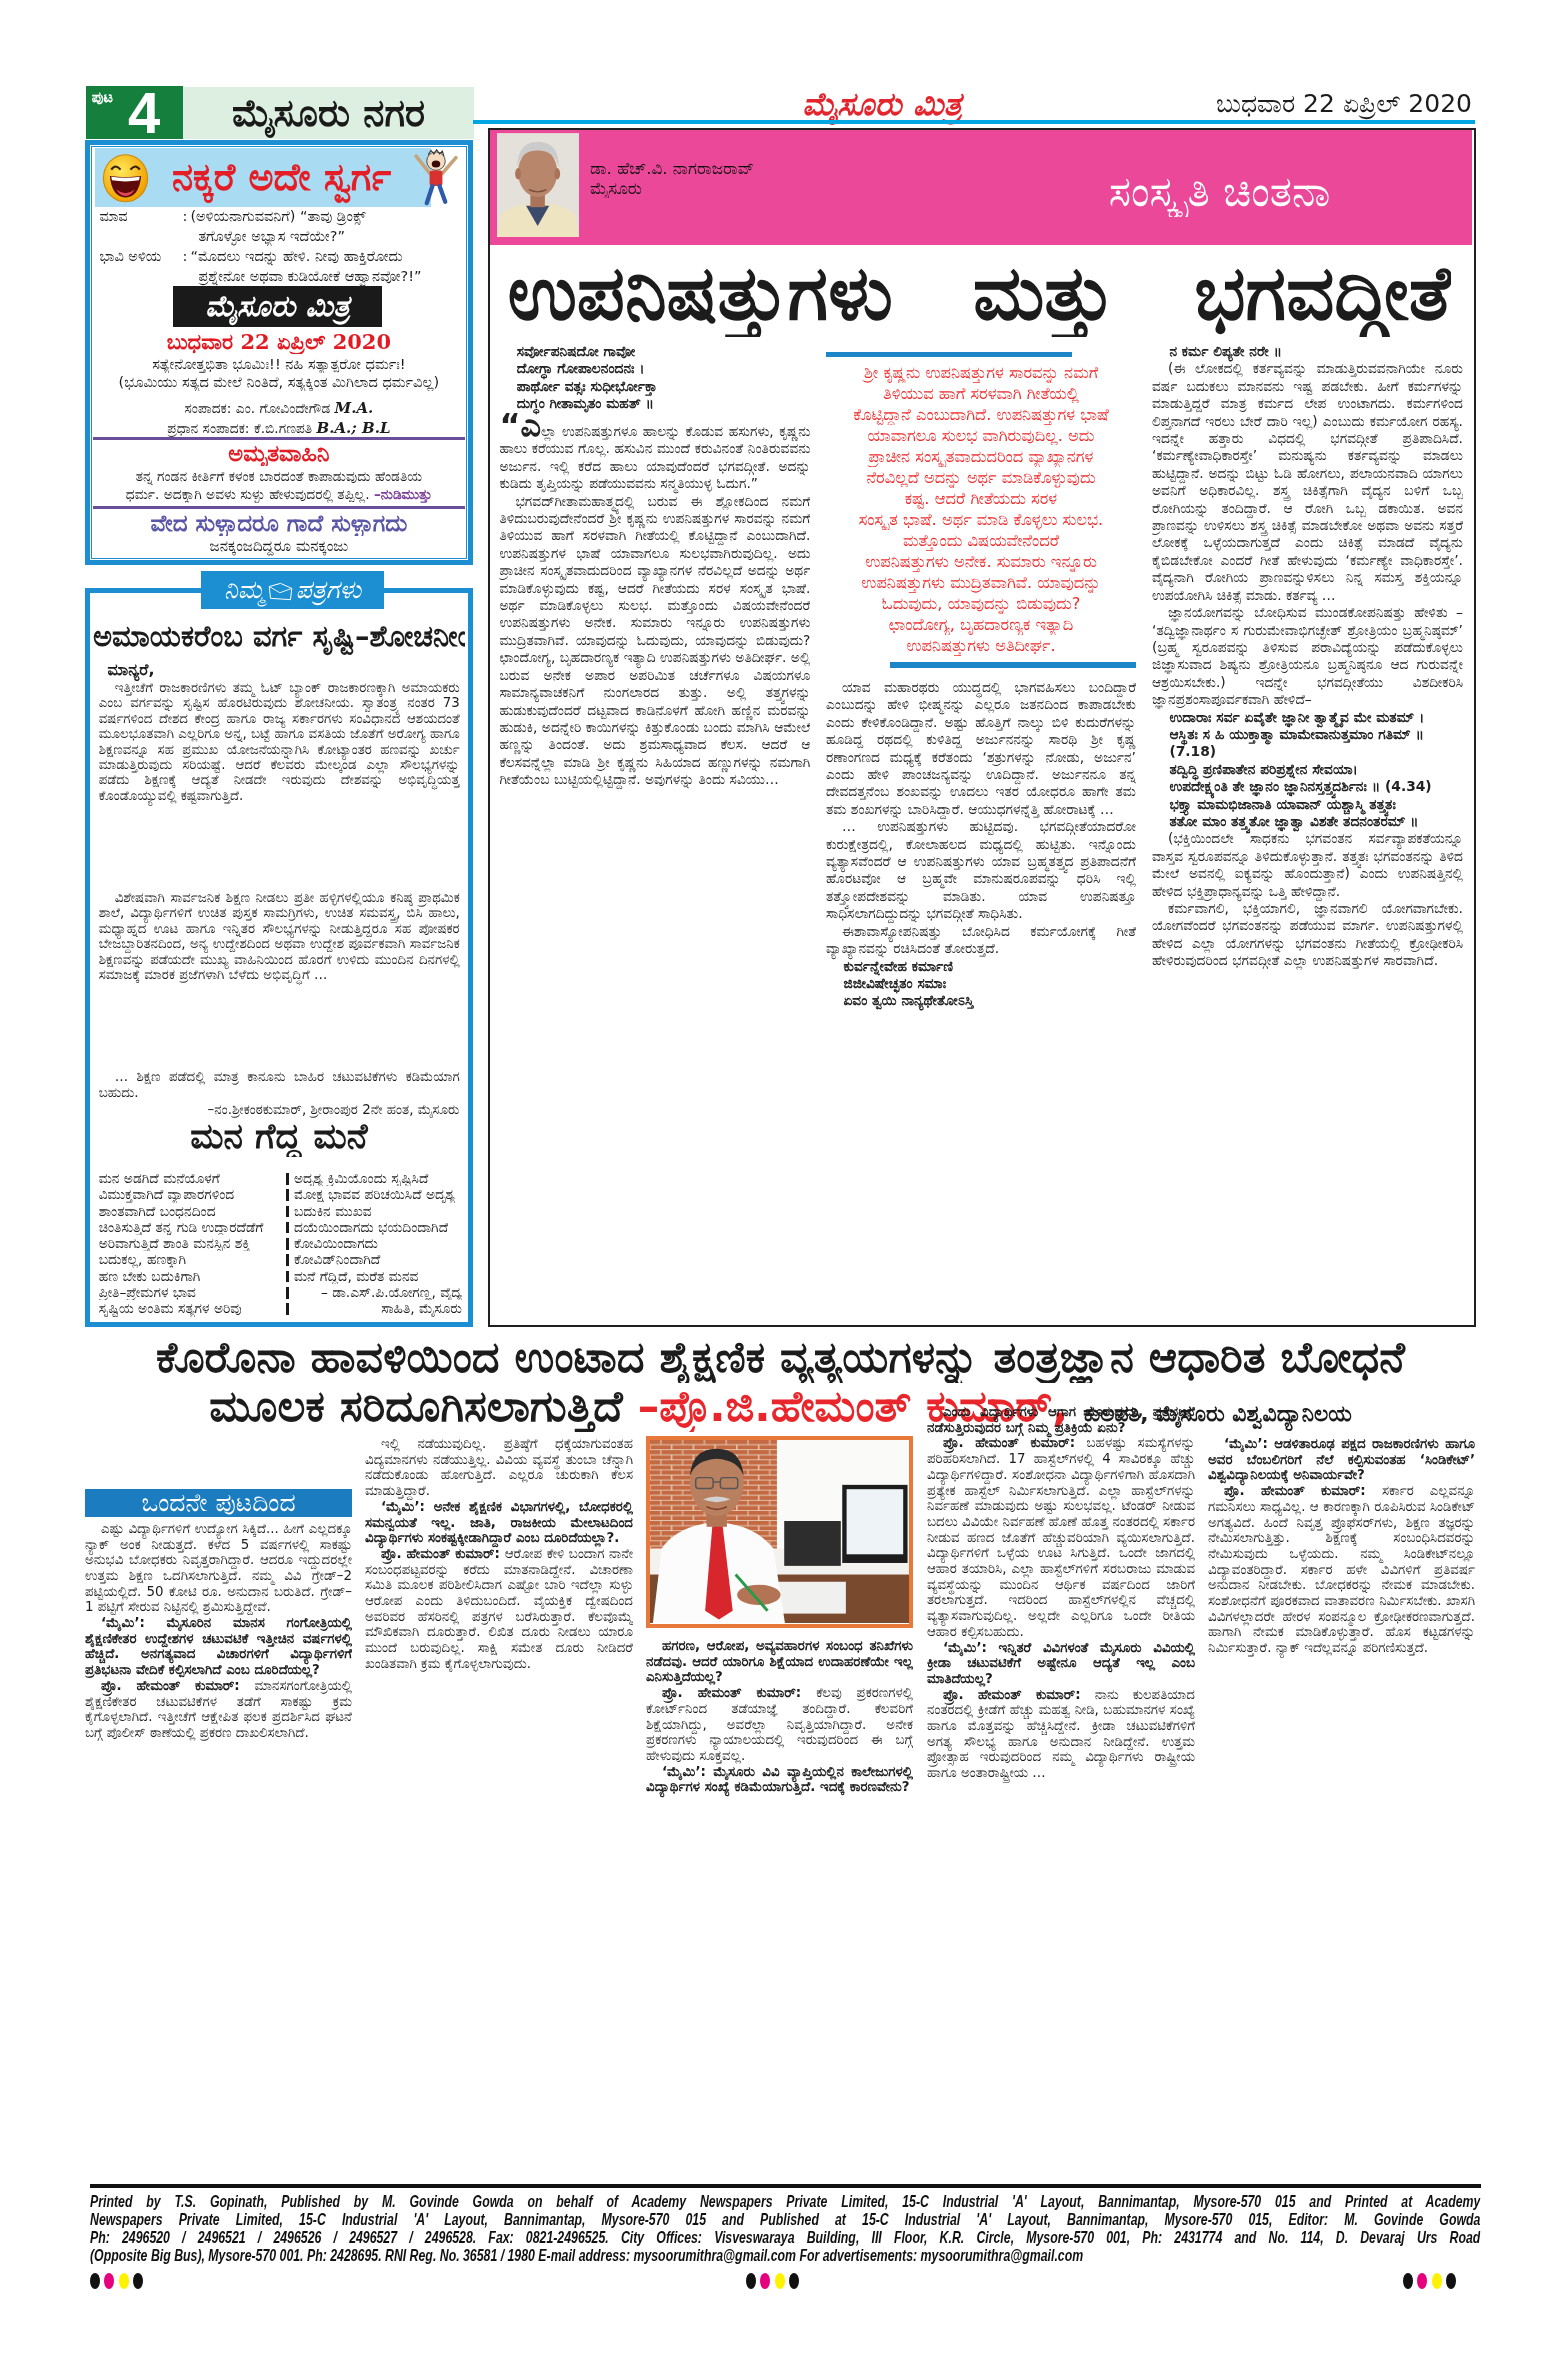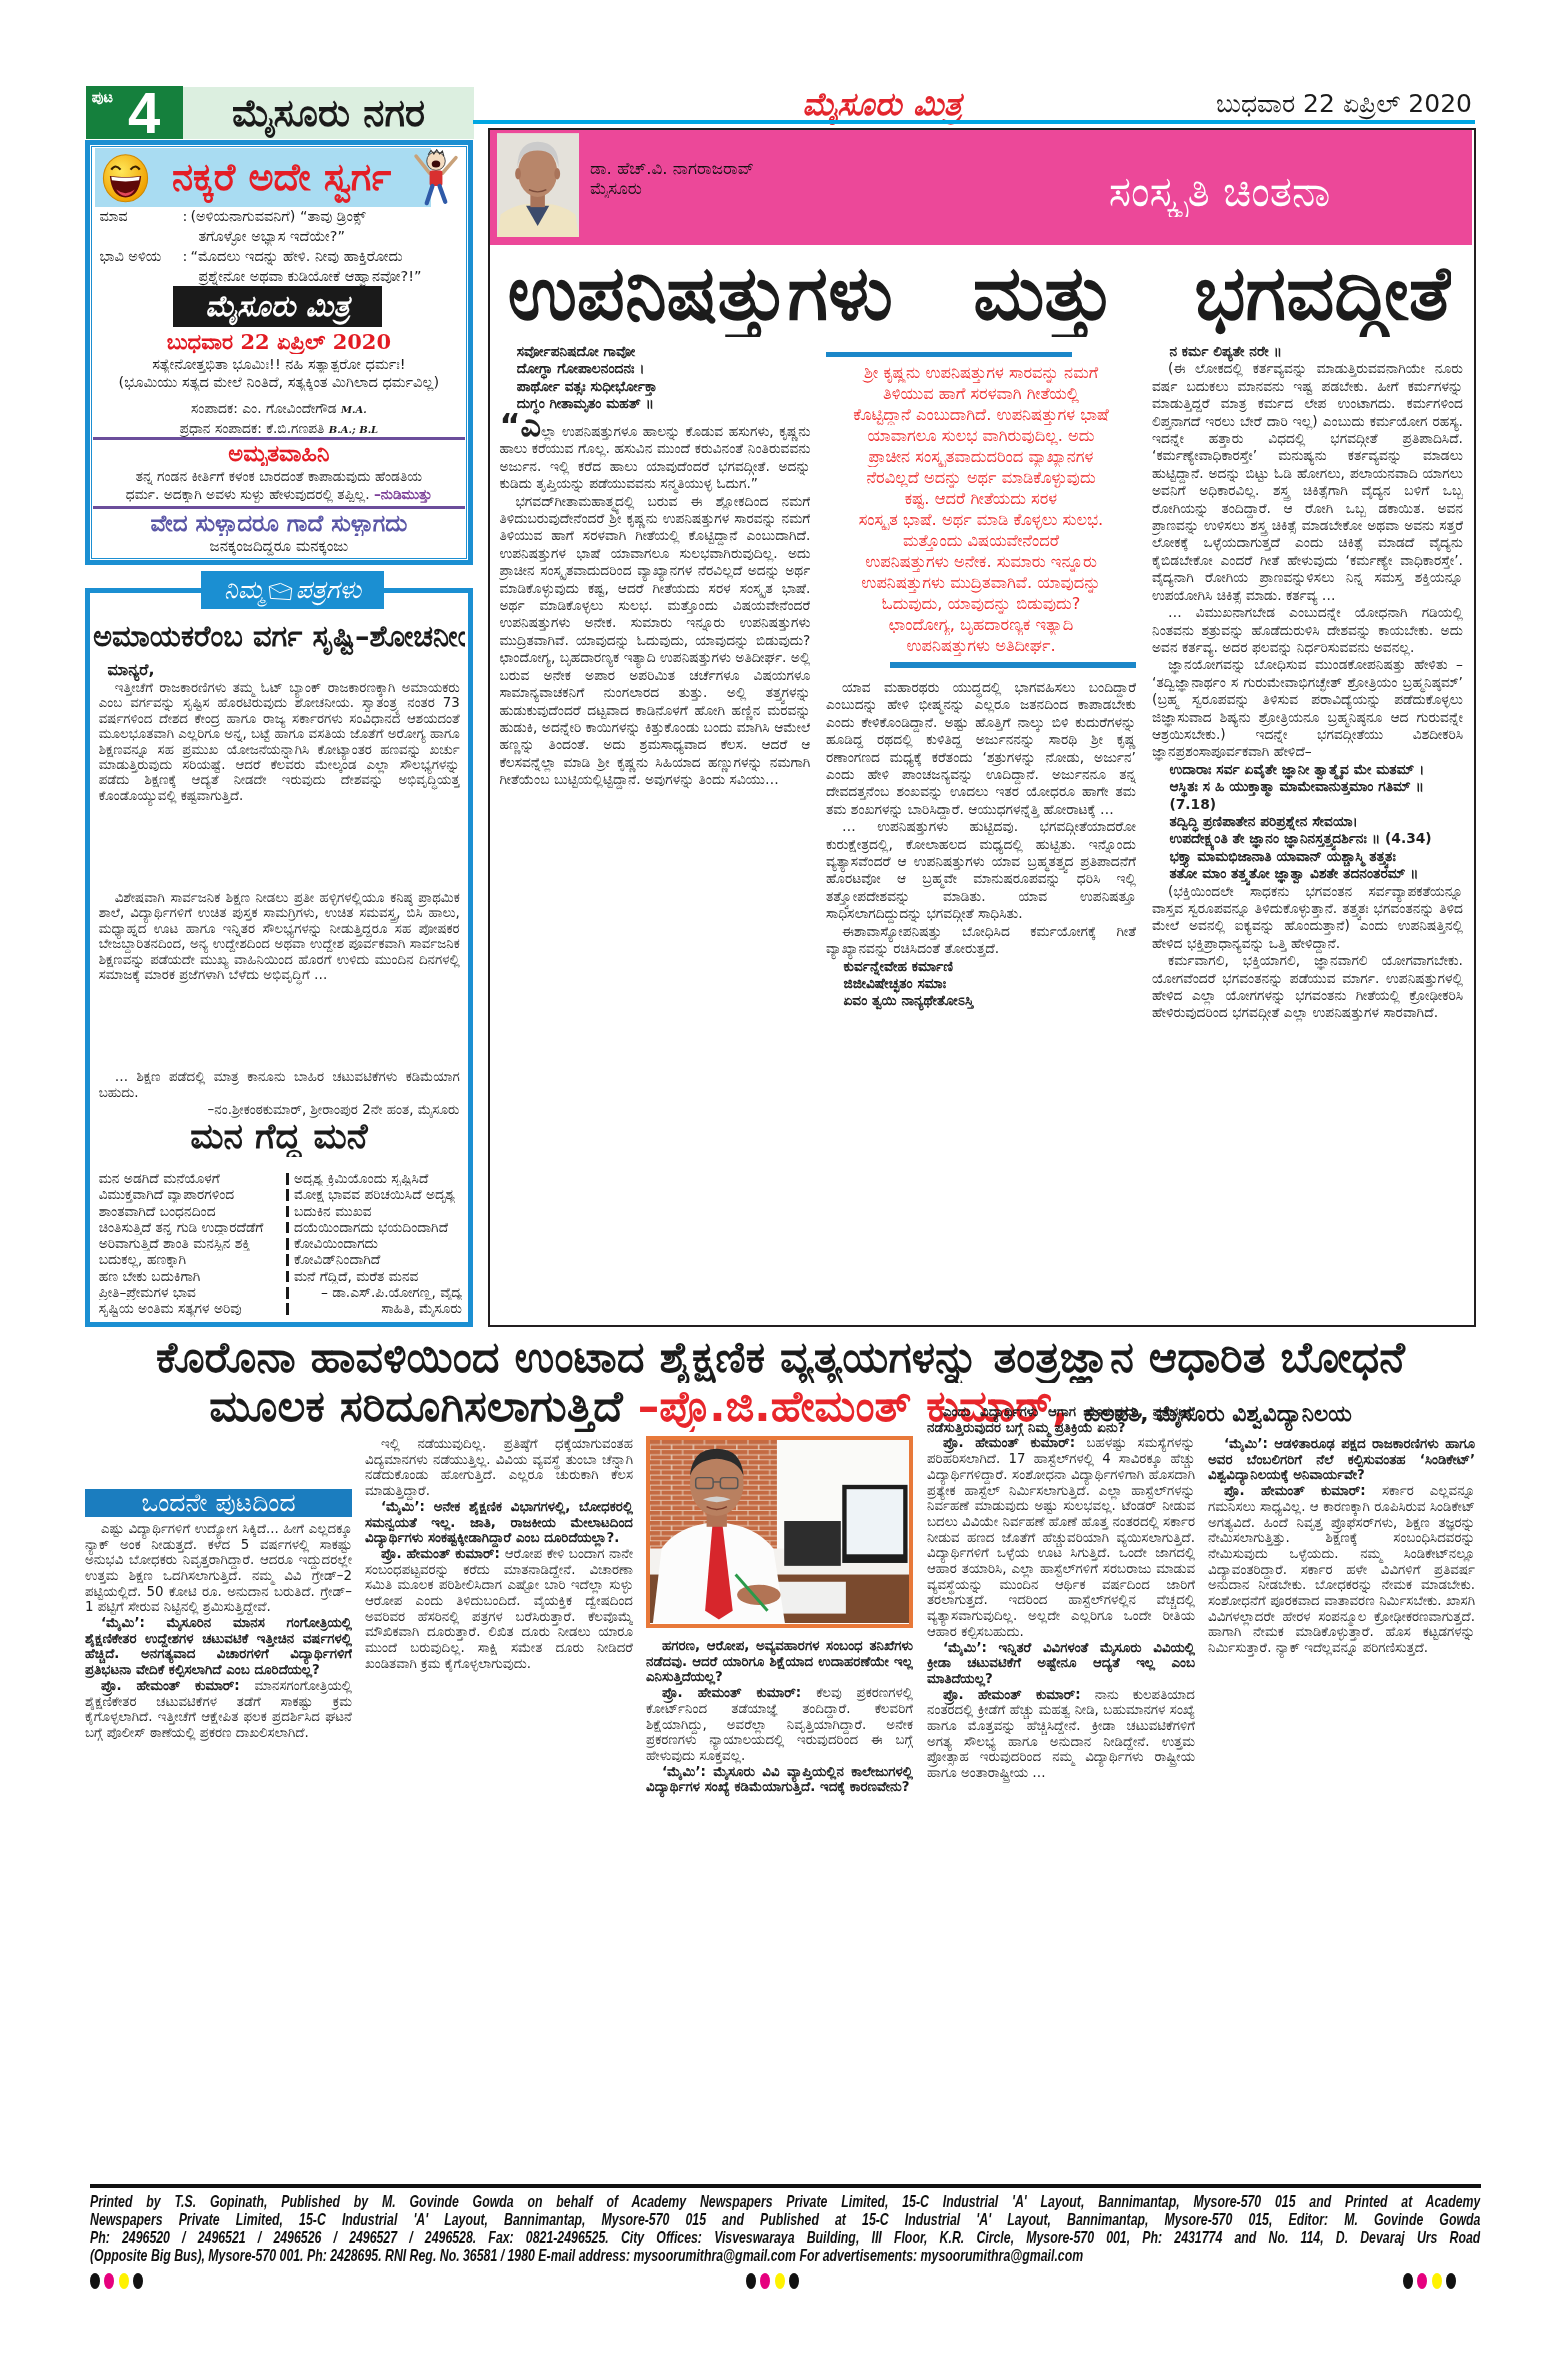--- a/index.html
+++ b/index.html
@@ -32,21 +32,21 @@
   .hb-sep{position:absolute;left:83px;top:0;width:8.7px;}
   .hb-l1{position:absolute;left:91px;top:0;width:275px;}
   .hb-l2{position:absolute;left:99px;top:19.6px;width:268px;}
   .mh-logo{position:absolute;left:83px;top:141px;width:209px;height:41px;background:#1a1a1a;color:#fff;
            font:bold italic 29px/41px "DejaVu Sans",sans-serif;text-align:center;}
   .mh-center{position:absolute;left:2.9px;width:372px;text-align:center;}
   .mh-date{top:184px;height:25px;color:#e21b23;font:bold 21px/25px "DejaVu Serif",serif;}
   .mh-motto{top:211px;font-size:14.5px;line-height:17.4px;}
   .mh-motto2{top:229px;font-size:14.5px;line-height:17.4px;}
   .mh-ed{top:255px;font-size:13.8px;line-height:17.4px;}
-  .mh-ed i{font-family:"DejaVu Serif",serif;font-weight:bold;font-size:10px;}
+  .mh-ed i{font-family:"DejaVu Serif",serif;font-weight:bold;font-size:15px;}
   .mh-rule{position:absolute;left:2.9px;width:372px;height:2.9px;background:#6b4e9b;}
   .av-title{top:296px;height:25px;color:#e41e26;font:bold 22.5px/25px "DejaVu Sans",sans-serif;}
   .av-q{font-size:13.8px;line-height:16.7px;}
   .av-src{color:#7b3f98;font-weight:bold;}
   .pv-title{top:365px;height:26px;color:#5b57a6;font:bold 23px/26px "DejaVu Sans",sans-serif;}
   .pv-sub{top:392px;font-size:15px;line-height:19px;}
 
   
   .letters-label{left:201px;top:571px;width:183px;height:38px;background:#1b8fd2;color:#fff;z-index:3;
                  font:italic 25px/38px "DejaVu Serif",serif;text-align:center;white-space:nowrap;overflow:hidden;}
@@ -299,21 +299,20 @@
           <p class="k-p">ಈಶಾವಾಸ್ಯೋಪನಿಷತ್ತು ಬೋಧಿಸಿದ ಕರ್ಮಯೋಗಕ್ಕೆ ಗೀತೆ ವ್ಯಾಖ್ಯಾನವನ್ನು ರಚಿಸಿದಂತೆ ತೋರುತ್ತದೆ.</p>
           <p class="k-verse">ಕುರ್ವನ್ನೇವೇಹ ಕರ್ಮಾಣಿ</p>
           <p class="k-verse">ಜಿಜೀವಿಷೇಚ್ಛತಂ ಸಮಾಃ</p>
           <p class="k-verse">ಏವಂ ತ್ವಯಿ ನಾನ್ಯಥೇತೋಽಸ್ತಿ</p>
         </div>
     </div>
     <div class="acol" style="left:662px;width:311px">
 
     <p class="k-verse">ನ ಕರ್ಮ ಲಿಪ್ಯತೇ ನರೇ ॥</p>
         <p class="k-p">(ಈ ಲೋಕದಲ್ಲಿ ಕರ್ತವ್ಯವನ್ನು ಮಾಡುತ್ತಿರುವವನಾಗಿಯೇ ನೂರು ವರ್ಷ ಬದುಕಲು ಮಾನವನು ಇಷ್ಟ ಪಡಬೇಕು. ಹೀಗೆ ಕರ್ಮಗಳನ್ನು ಮಾಡುತ್ತಿದ್ದರೆ ಮಾತ್ರ ಕರ್ಮದ ಲೇಪ ಉಂಟಾಗದು. ಕರ್ಮಗಳಿಂದ ಲಿಪ್ತನಾಗದೆ ಇರಲು ಬೇರೆ ದಾರಿ ಇಲ್ಲ) ಎಂಬುದು ಕರ್ಮಯೋಗ ರಹಸ್ಯ. ಇದನ್ನೇ ಹತ್ತಾರು ವಿಧದಲ್ಲಿ ಭಗವದ್ಗೀತೆ ಪ್ರತಿಪಾದಿಸಿದೆ. ‘ಕರ್ಮಣ್ಯೇವಾಧಿಕಾರಸ್ತೇ’ ಮನುಷ್ಯನು ಕರ್ತವ್ಯವನ್ನು ಮಾಡಲು ಹುಟ್ಟಿದ್ದಾನೆ. ಅದನ್ನು ಬಿಟ್ಟು ಓಡಿ ಹೋಗಲು, ಪಲಾಯನವಾದಿ ಯಾಗಲು ಅವನಿಗೆ ಅಧಿಕಾರವಿಲ್ಲ. ಶಸ್ತ್ರ ಚಿಕಿತ್ಸೆಗಾಗಿ ವೈದ್ಯನ ಬಳಿಗೆ ಒಬ್ಬ ರೋಗಿಯನ್ನು ತಂದಿದ್ದಾರೆ. ಆ ರೋಗಿ ಒಬ್ಬ ಡಕಾಯಿತ. ಅವನ ಪ್ರಾಣವನ್ನು ಉಳಿಸಲು ಶಸ್ತ್ರ ಚಿಕಿತ್ಸೆ ಮಾಡಬೇಕೋ ಅಥವಾ ಅವನು ಸತ್ತರೆ ಲೋಕಕ್ಕೆ ಒಳ್ಳೆಯದಾಗುತ್ತದೆ ಎಂದು ಚಿಕಿತ್ಸೆ ಮಾಡದೆ ವೈದ್ಯನು ಕೈಬಿಡಬೇಕೋ ಎಂದರೆ ಗೀತೆ ಹೇಳುವುದು ‘ಕರ್ಮಣ್ಯೇ ವಾಧಿಕಾರಸ್ತೇ’. ವೈದ್ಯನಾಗಿ ರೋಗಿಯ ಪ್ರಾಣವನ್ನುಳಿಸಲು ನಿನ್ನ ಸಮಸ್ತ ಶಕ್ತಿಯನ್ನೂ ಉಪಯೋಗಿಸಿ ಚಿಕಿತ್ಸೆ ಮಾಡು. ಕರ್ತವ್ಯ …</p>
-        <p class="k-p">… ವಿಮುಖನಾಗಬೇಡ ಎಂಬುದನ್ನೇ ಯೋಧನಾಗಿ ಗಡಿಯಲ್ಲಿ ನಿಂತವನು ಶತ್ರುವನ್ನು ಹೊಡೆದುರುಳಿಸಿ ದೇಶವನ್ನು ಕಾಯಬೇಕು. ಅದು ಅವನ ಕರ್ತವ್ಯ. ಅದರ ಫಲವನ್ನು ನಿರ್ಧರಿಸುವವನು ಅವನಲ್ಲ.</p>
         <p class="k-p">ಜ್ಞಾನಯೋಗವನ್ನು ಬೋಧಿಸುವ ಮುಂಡಕೋಪನಿಷತ್ತು ಹೇಳಿತು – ‘ತದ್ವಿಜ್ಞಾನಾರ್ಥಂ ಸ ಗುರುಮೇವಾಭಿಗಚ್ಛೇತ್ ಶ್ರೋತ್ರಿಯಂ ಬ್ರಹ್ಮನಿಷ್ಠಮ್’ (ಬ್ರಹ್ಮ ಸ್ವರೂಪವನ್ನು ತಿಳಿಸುವ ಪರಾವಿದ್ಯೆಯನ್ನು ಪಡೆದುಕೊಳ್ಳಲು ಜಿಜ್ಞಾಸುವಾದ ಶಿಷ್ಯನು ಶ್ರೋತ್ರಿಯನೂ ಬ್ರಹ್ಮನಿಷ್ಠನೂ ಆದ ಗುರುವನ್ನೇ ಆಶ್ರಯಿಸಬೇಕು.) ಇದನ್ನೇ ಭಗವದ್ಗೀತೆಯು ವಿಶದೀಕರಿಸಿ ಜ್ಞಾನಪ್ರಶಂಸಾಪೂರ್ವಕವಾಗಿ ಹೇಳಿದೆ–</p>
         <p class="k-verse">ಉದಾರಾಃ ಸರ್ವ ಏವೈತೇ ಜ್ಞಾನೀ ತ್ವಾತ್ಮೈವ ಮೇ ಮತಮ್ ।</p>
         <p class="k-verse">ಆಸ್ಥಿತಃ ಸ ಹಿ ಯುಕ್ತಾತ್ಮಾ ಮಾಮೇವಾನುತ್ತಮಾಂ ಗತಿಮ್ ॥(7.18)</p>
         <p class="k-verse">ತದ್ವಿದ್ಧಿ ಪ್ರಣಿಪಾತೇನ ಪರಿಪ್ರಶ್ನೇನ ಸೇವಯಾ।</p>
         <p class="k-verse">ಉಪದೇಕ್ಷ್ಯಂತಿ ತೇ ಜ್ಞಾನಂ ಜ್ಞಾನಿನಸ್ತತ್ತ್ವದರ್ಶಿನಃ ॥ (4.34)</p>
         <p class="k-verse">ಭಕ್ತ್ಯಾ ಮಾಮಭಿಜಾನಾತಿ ಯಾವಾನ್ ಯಶ್ಚಾಸ್ಮಿ ತತ್ತ್ವತಃ</p>
         <p class="k-verse">ತತೋ ಮಾಂ ತತ್ತ್ವತೋ ಜ್ಞಾತ್ವಾ ವಿಶತೇ ತದನಂತರಮ್ ॥</p>
         <p class="k-p">(ಭಕ್ತಿಯಿಂದಲೇ ಸಾಧಕನು ಭಗವಂತನ ಸರ್ವವ್ಯಾಪಕತೆಯನ್ನೂ ವಾಸ್ತವ ಸ್ವರೂಪವನ್ನೂ ತಿಳಿದುಕೊಳ್ಳುತ್ತಾನೆ. ತತ್ತ್ವತಃ ಭಗವಂತನನ್ನು ತಿಳಿದ ಮೇಲೆ ಅವನಲ್ಲಿ ಐಕ್ಯವನ್ನು ಹೊಂದುತ್ತಾನೆ) ಎಂದು ಉಪನಿಷತ್ತಿನಲ್ಲಿ ಹೇಳಿದ ಭಕ್ತಿಪ್ರಾಧಾನ್ಯವನ್ನು ಒತ್ತಿ ಹೇಳಿದ್ದಾನೆ.</p>
         <p class="k-p">ಕರ್ಮವಾಗಲಿ, ಭಕ್ತಿಯಾಗಲಿ, ಜ್ಞಾನವಾಗಲಿ ಯೋಗವಾಗಬೇಕು. ಯೋಗವೆಂದರೆ ಭಗವಂತನನ್ನು ಪಡೆಯುವ ಮಾರ್ಗ. ಉಪನಿಷತ್ತುಗಳಲ್ಲಿ ಹೇಳಿದ ಎಲ್ಲಾ ಯೋಗಗಳನ್ನು ಭಗವಂತನು ಗೀತೆಯಲ್ಲಿ ಕ್ರೋಢೀಕರಿಸಿ ಹೇಳಿರುವುದರಿಂದ ಭಗವದ್ಗೀತೆ ಎಲ್ಲಾ ಉಪನಿಷತ್ತುಗಳ ಸಾರವಾಗಿದೆ.</p>
       </div>

